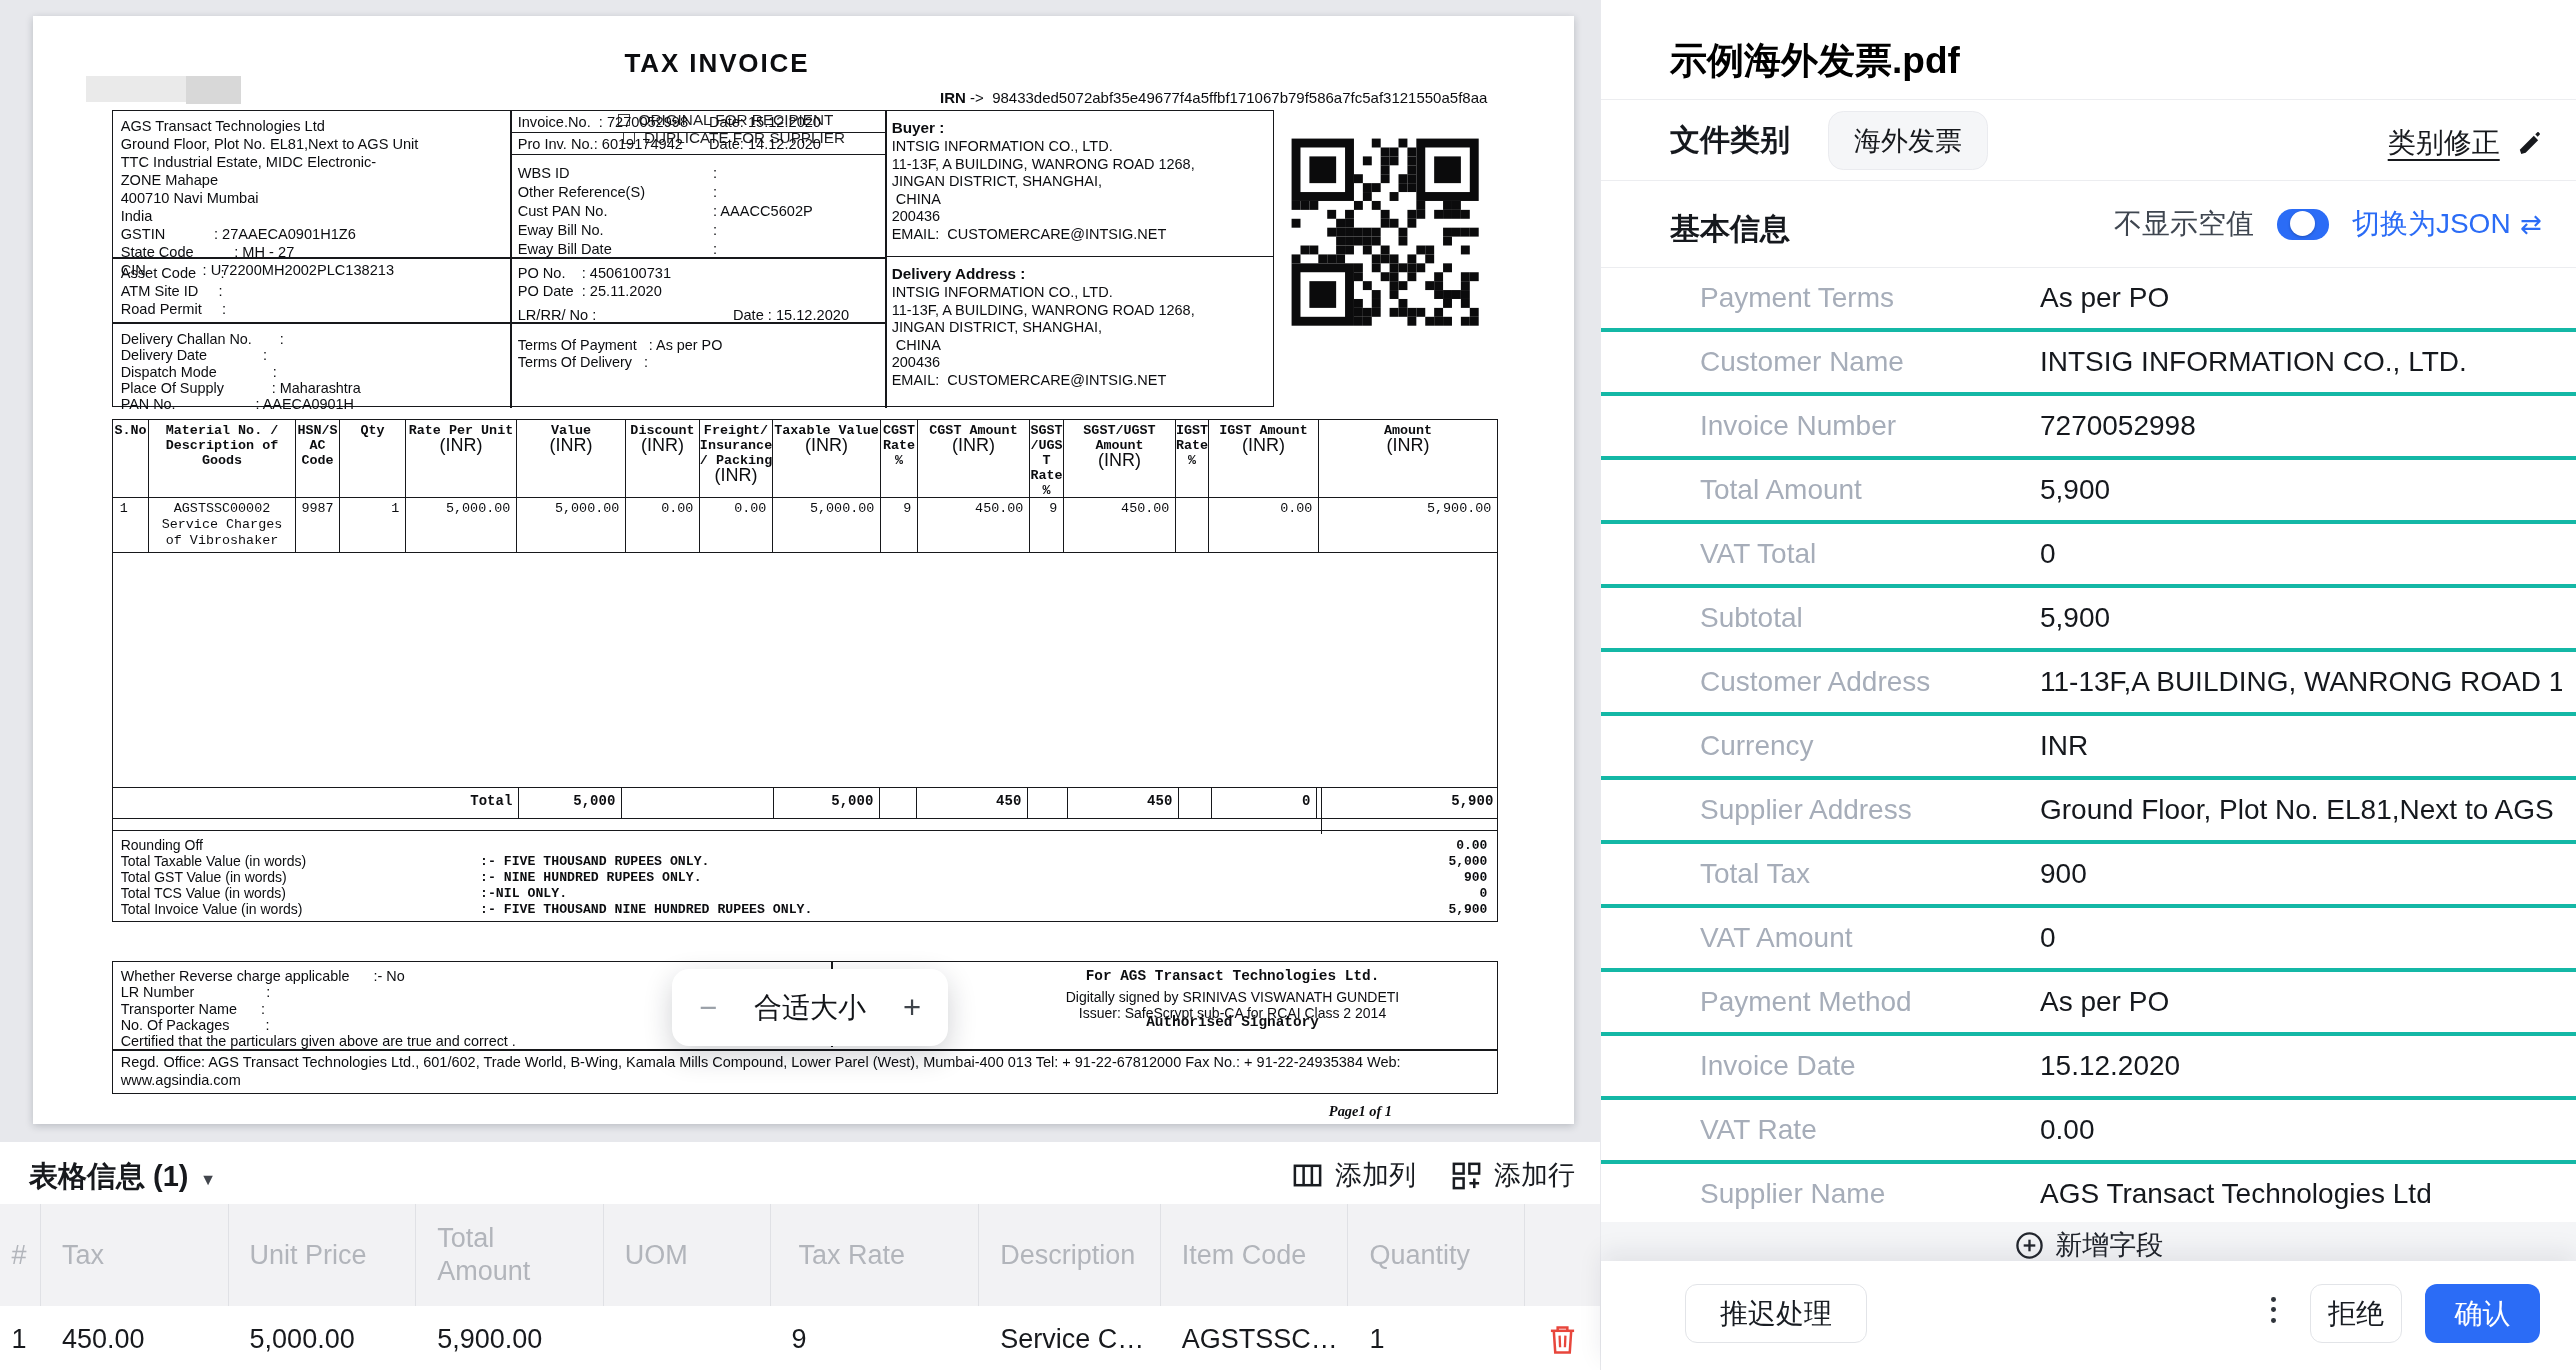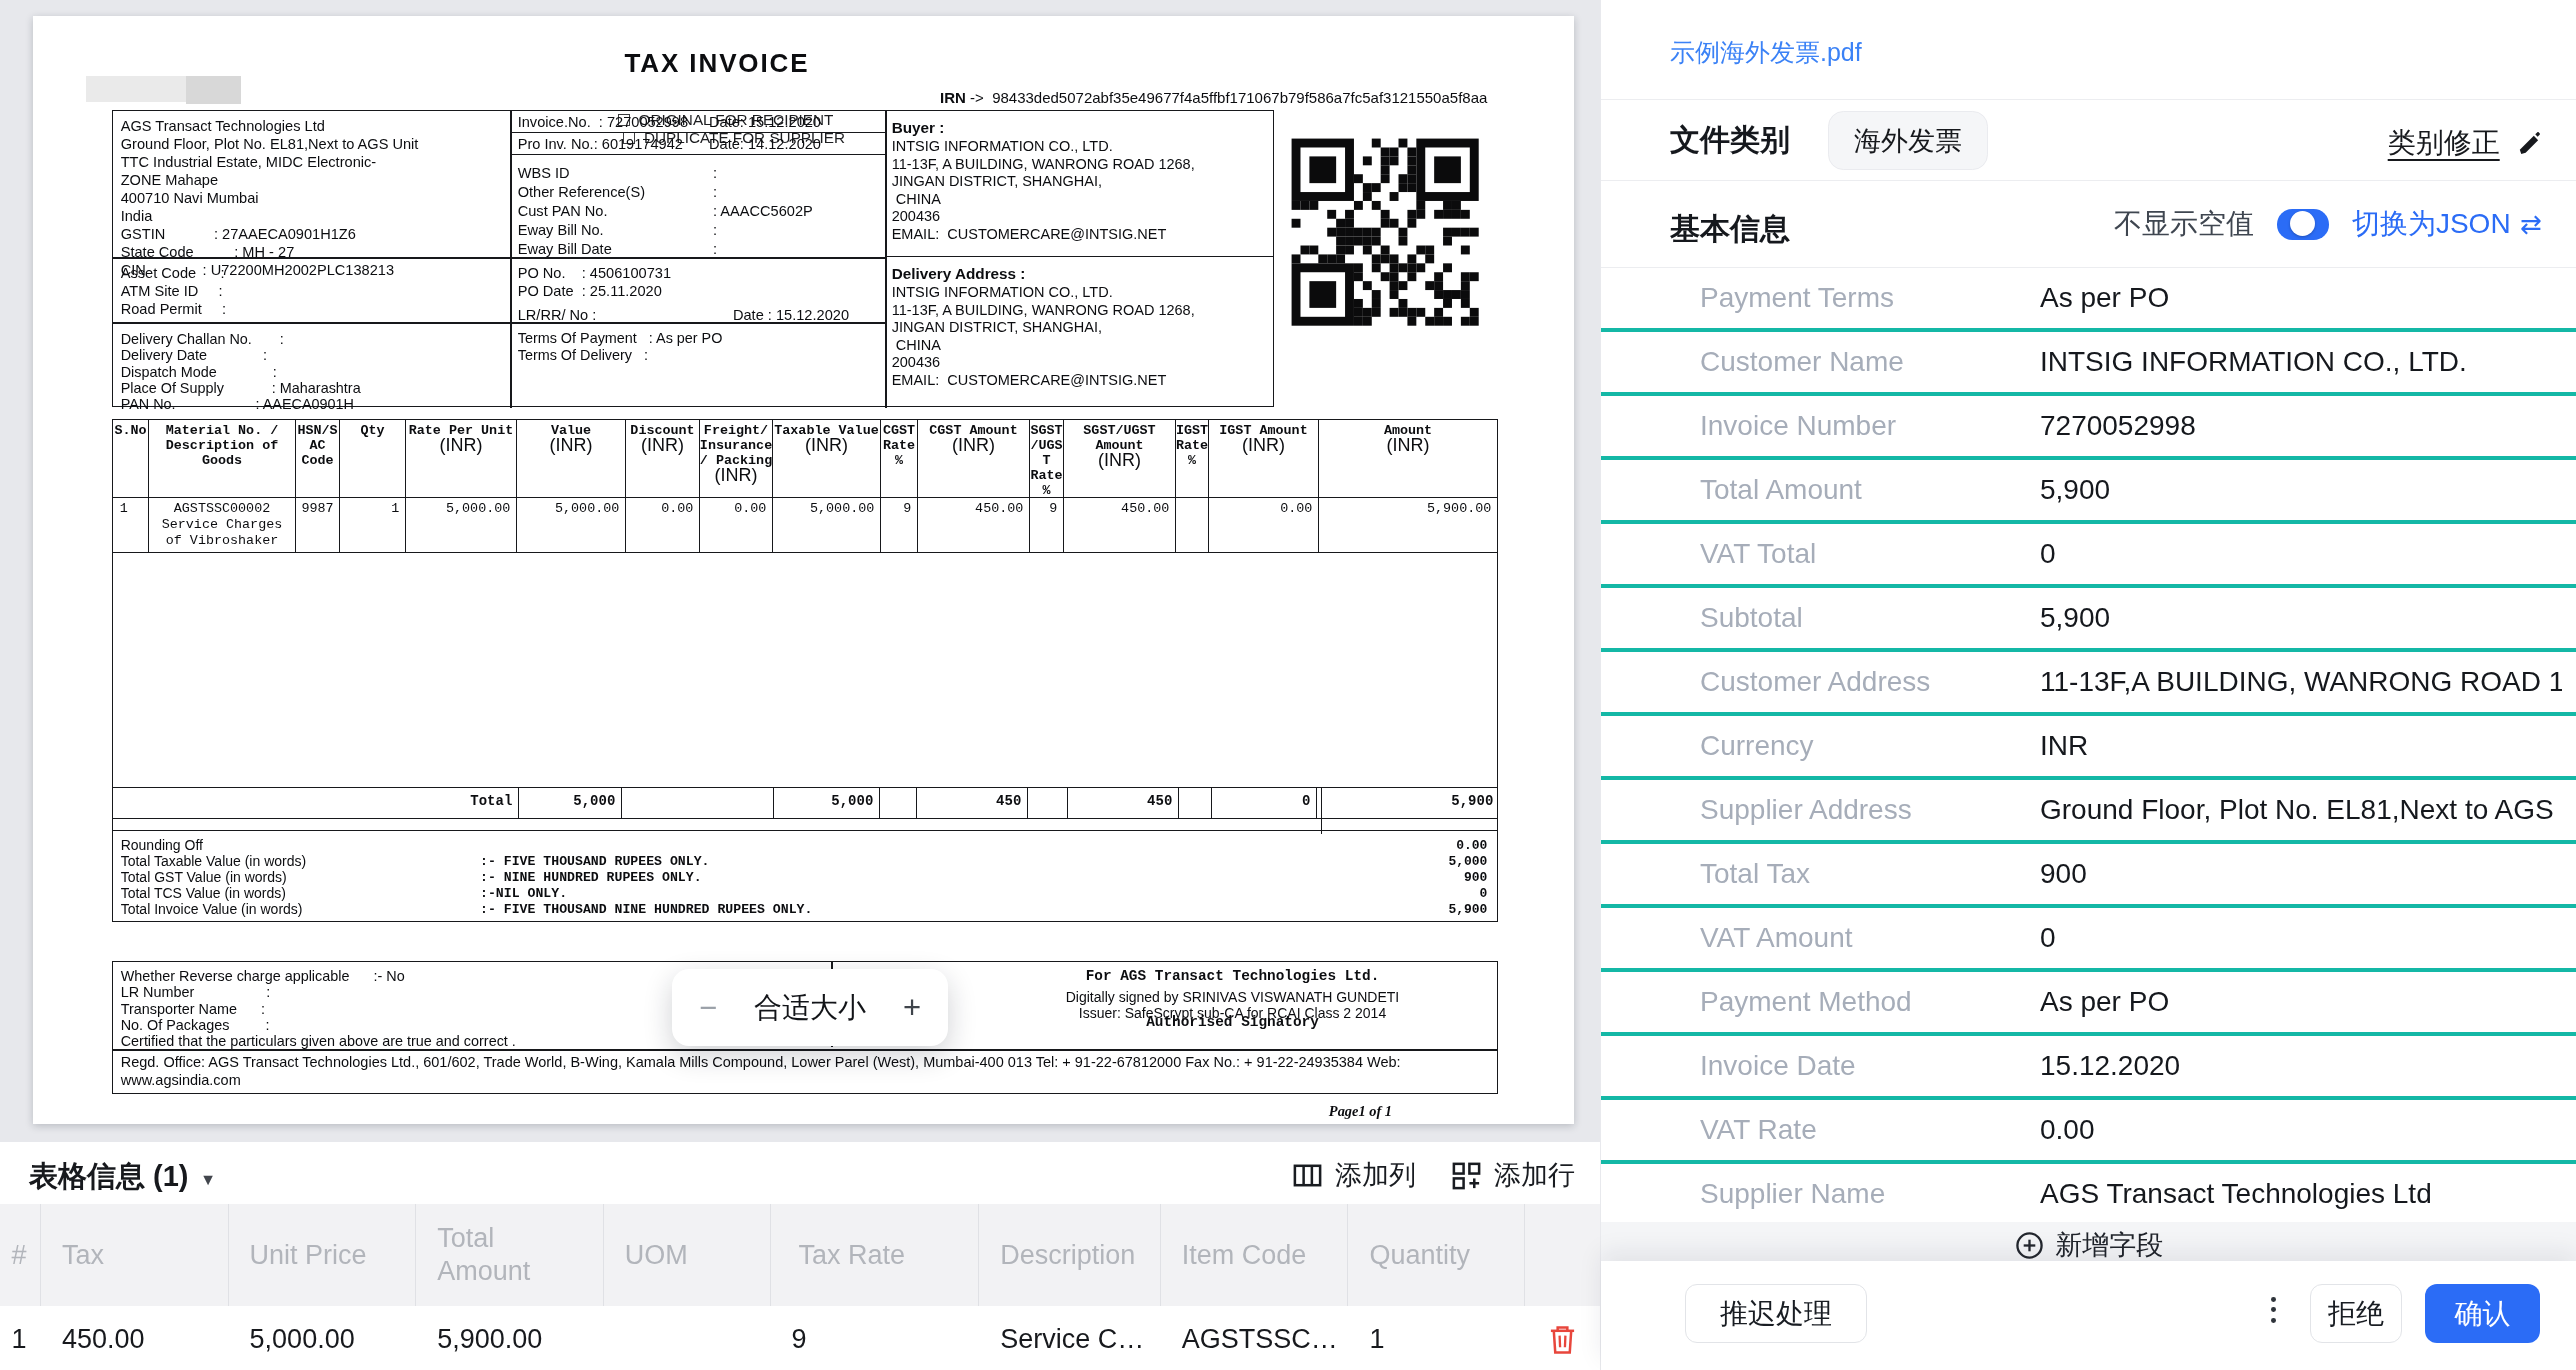--- a/index.html
+++ b/index.html
@@ -33,21 +33,21 @@
   .meta-date{position:absolute;left:199px;top:2.9px}
   #tt-buyer{left:772px;top:0;width:389px;height:145px}
   #tt-deliv{left:772px;top:145px;width:389px;height:151px;border-top:1.9px solid #17181b}
   .addr-h{font-weight:bold;font-size:15.3px;padding:7.7px 0 1px 6.7px}
   .addr-l{font-size:14.5px;line-height:17.6px;padding-left:6.7px;white-space:pre}
   #rowb-left{left:0;top:146px;width:397px;height:64px;border-top:1.9px solid #17181b;padding-top:5.7px}
   #rowb-mid{left:397px;top:146px;width:375px;height:64px;border-top:1.9px solid #17181b;padding-top:5.7px}
   .lr-row{position:relative;margin-top:5.7px}
   .lr-date{position:absolute;right:36px;top:0;white-space:pre;font-size:14.6px}
   #rowc-left{left:0;top:211px;width:397px;height:86px;border-top:1.9px solid #17181b;padding-top:7.7px}
-  #rowc-mid{left:397px;top:211px;width:375px;height:86px;border-top:1.9px solid #17181b;padding-top:7px}
+  #rowc-mid{left:397px;top:211px;width:375px;height:86px;border-top:1.9px solid #17181b;padding-top:14px}
   #tt .iline{line-height:18px}
   #rowc-left .iline,#rowc-mid .iline{line-height:16.3px;font-size:14.4px}
   .v1{left:397px;top:0;width:1.9px;height:297px}
   .v2{left:772px;top:0;width:1.9px;height:297px}
 
   #qr{left:1249px;top:113px;width:206px;height:206px}
 
   
   #it{left:79px;top:403px;width:1386px;height:412px;border:1.9px solid #17181b}
   #it-h{display:flex;height:78px;border-bottom:1.9px solid #17181b}
@@ -116,21 +116,21 @@
          display:flex;align-items:center;padding-left:21px;white-space:pre-line}
   .bt-hc:first-child{padding-left:11.5px}
   .bt-hc:last-child{border-right:none}
   #bt-r{position:absolute;left:0;top:165px;width:1600px;height:64px;display:flex;background:#fff}
   .bt-rc{font-size:27px;color:#17191d;display:flex;align-items:center;padding-left:21px}
   .bt-rc:first-child{padding-left:11.5px}
   .bt-rc.trash-cell{padding-left:0;justify-content:center}
 
   
   #panel{left:1600px;top:0;width:976px;height:1370px;background:#fff;border-left:1px solid #e8e9ed}
-  #p-title{position:absolute;left:69px;top:36px;font-size:25px;font-weight:400;color:#3b82f6}
+  #p-title{position:absolute;left:69px;top:36px;font-size:37px;font-weight:700;color:#000000}
   .pdiv{position:absolute;left:0;width:976px;height:1px;background:#ecedf0}
   #p-cat{position:absolute;left:69px;top:111px;display:flex;align-items:center;gap:38px}
   #p-cat .cat-label{font-size:30px;font-weight:bold;color:#15181d}
   .pill{font-size:27px;color:#17191d;background:#f5f6f8;border:1.9px solid #eaebef;border-radius:15.3px;padding:10.5px 25px}
   #p-fix{position:absolute;right:34px;top:124px;display:flex;align-items:center;gap:15.3px;font-size:28px;color:#17191d}
   #p-fix .fix-text{text-decoration:underline;text-underline-offset:6.7px}
   #p-info-title{position:absolute;left:69px;top:209px;font-size:30px;font-weight:bold;color:#15181d}
   #p-tools{position:absolute;right:34px;top:205px;display:flex;align-items:center;gap:23px}
   #p-tools .hide-label{font-size:28px;color:#3f4650}
   #p-toggle{width:52px;height:31px;border-radius:15.3px;background:#2b6cf6;position:relative}

